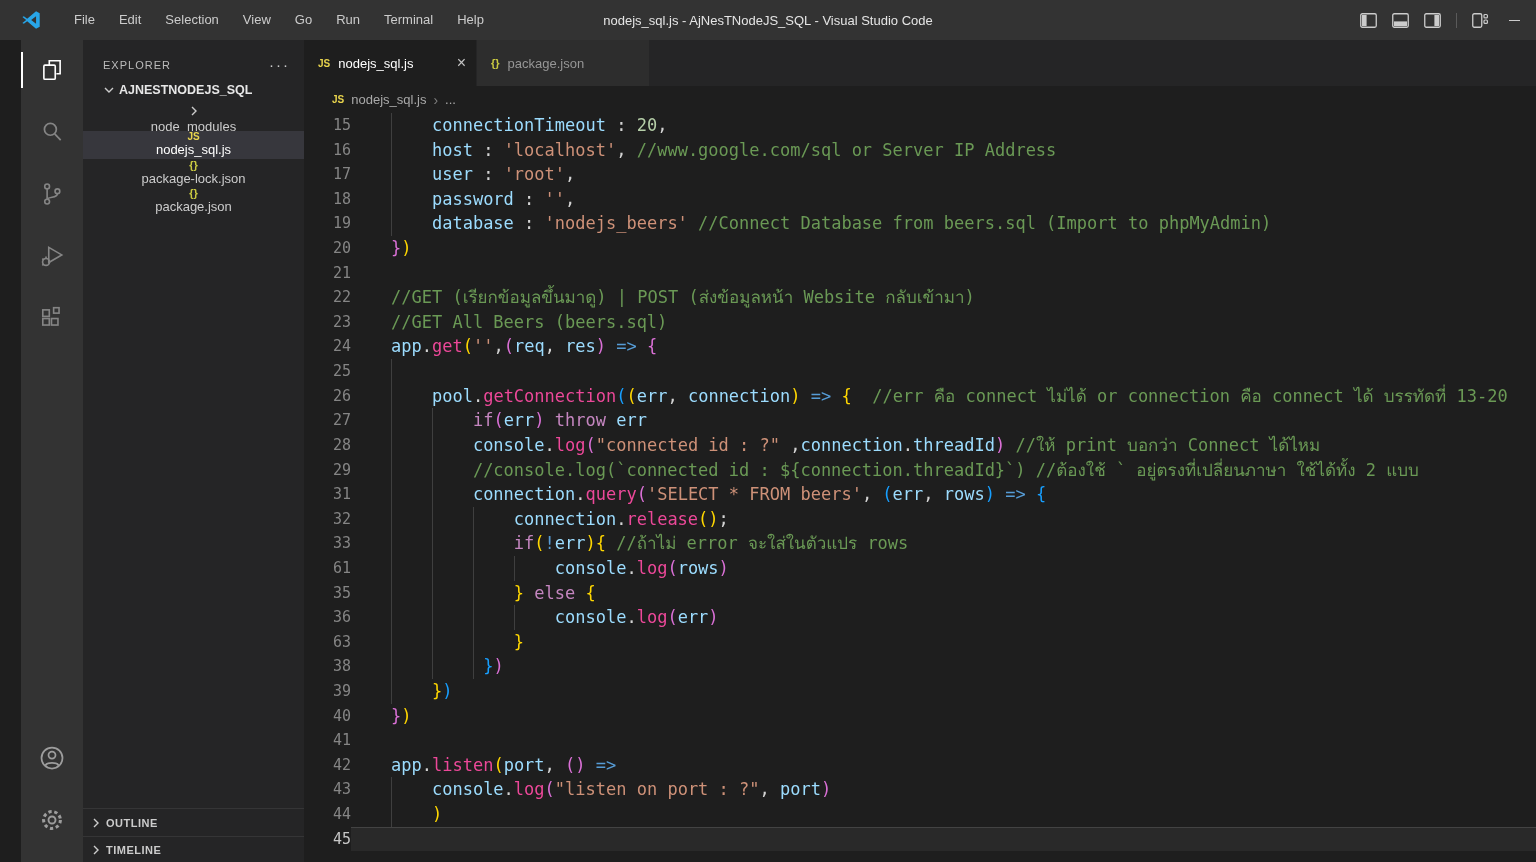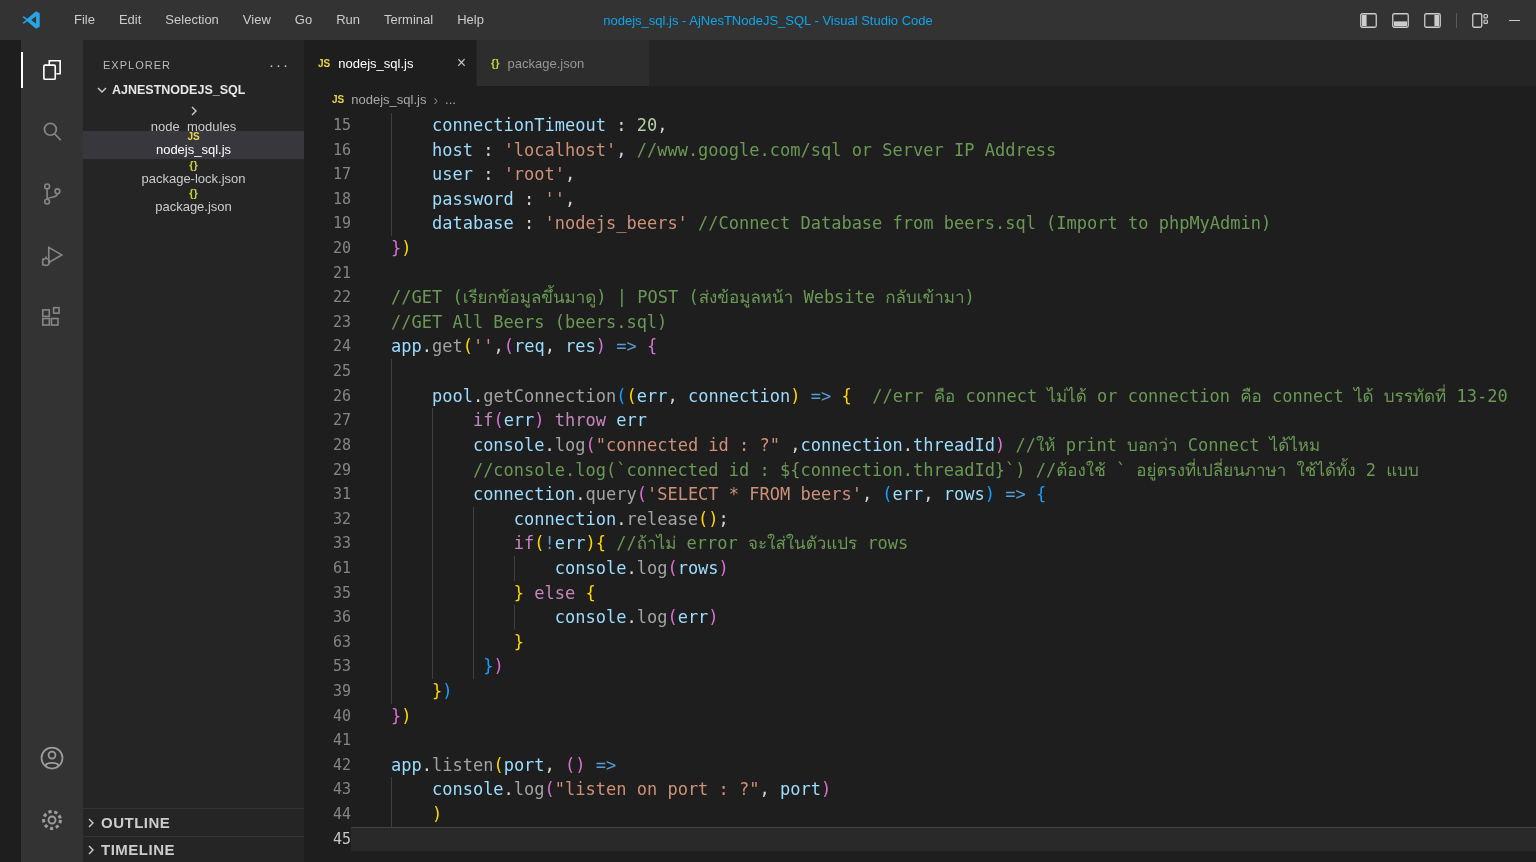--- a/index.html
+++ b/index.html
@@ -4,48 +4,48 @@
 <style>
   * { margin:0; padding:0; box-sizing:border-box; }
   html,body { width:1536px; height:862px; overflow:hidden; }
   body { background:#1e1e1e; font-family:"Liberation Sans", sans-serif; color:#cccccc; }
 
   
   .titlebar { height:40px; background:#333333; display:flex; align-items:center; position:relative; }
   .logo-box { width:62px; display:flex; justify-content:center; align-items:center; flex:none; }
   .menubar { display:flex; z-index:2; }
   .menu-item { padding:0 12px; font-size:13px; line-height:40px; color:#cccccc; cursor:default; }
-  .win-title { position:absolute; left:0; right:0; text-align:center; font-size:13px; color:#0ea5e9; }
+  .win-title { position:absolute; left:0; right:0; text-align:center; font-size:13px; color:#e5e5e5; }
   .tb-controls { margin-left:auto; display:flex; align-items:center; gap:15px; padding-right:16px; z-index:2; }
   .tb-sep { width:1px; height:15px; background:#5a5a5a; }
   .minimize-bar { width:11px; height:1px; background:#cccccc; margin-left:6px; }
 
   
   .content { display:flex; height:822px;margin-left:21px; }
 
   
   .activitybar { width:62px; background:#333333; display:flex; flex-direction:column; justify-content:space-between; padding:6px 0 4px; flex:none; }
   .ab-group { display:flex; flex-direction:column; }
   .ab-item { height:48px; width:62px; display:flex; align-items:center; justify-content:center; margin-bottom:14px; position:relative; }
   .ab-item.active::before { content:""; position:absolute; left:0; top:6px; bottom:6px; width:2px; background:#ffffff; }
 
   
   .sidebar { width:221px; background:#252526; display:flex; flex-direction:column; flex:none; font-size:13px; }
   .sb-header { height:36px; display:flex; align-items:center; padding:14px 14px 0 20px; color:#bbbbbb; font-size:11px; letter-spacing:1px; }
   .sb-actions { margin-left:auto; color:#cccccc; font-size:15px; letter-spacing:2px; line-height:10px; }
-  .sb-root { height:27px; display:flex; align-items:center; gap:2px; padding-left:11px; font-weight:bold; font-size:12.5px; color:#e7e7e7; }
+  .sb-root { height:27px; display:flex; align-items:center; gap:2px; padding-left:18px; font-weight:bold; font-size:12.5px; color:#e7e7e7; }
   .tree-item { height:28px; display:flex; align-items:center; color:#cccccc;flex-direction:column; }
   .tree-item.selected { background:#37373d; color:#ffffff; }
   .tree-indent-a { width:22px; flex:none; }
   .tree-indent-b { width:24px; flex:none; display:flex; justify-content:center; }
   .badge { width:20px; flex:none; text-align:center; }
   .js-badge { color:#e8d44d; font-weight:bold; font-size:10px; }
   .json-badge { color:#cbcb41; font-weight:bold; font-size:11px; }
   .sb-spacer { flex:1; }
-  .sb-section { height:28px; border-top:1px solid #353536; display:flex; align-items:center; font-weight:bold; font-size:15px; color:#cccccc; letter-spacing:0.5px; gap:2px; }
+  .sb-section { height:28px; border-top:1px solid #353536; display:flex; align-items:center; font-weight:bold; font-size:11px; color:#cccccc; letter-spacing:0.5px; padding-left:5px; gap:2px; }
   .sb-section:last-child { height:26px; }
 
   
   .editor { flex:1; min-width:0; display:flex; flex-direction:column; background:#1e1e1e; }
   .tabbar { height:46px; background:#252526; display:flex; flex:none; }
   .tab { width:173px; display:flex; align-items:center; gap:8px; padding:0 10px 0 14px; font-size:13px; border-right:1px solid #252526; }
   .tab.active { background:#1e1e1e; color:#ffffff; }
   .tab.inactive { background:#2d2d2d; color:#969696; }
   .tab .badge { width:auto; }
   .tab-close { margin-left:auto; color:#c5c5c5; font-size:16px; line-height:16px; }
@@ -54,21 +54,21 @@
 
   
   .code { flex:1; overflow:hidden; font-family:"DejaVu Sans Mono", monospace; font-size:17px; }
   .line { display:flex; height:24.62px; line-height:24.62px; }
   .ln { width:47px; flex:none; text-align:right; color:#858585; font-size:15px; }
   .lt { position:relative; flex:1; padding-left:40px; white-space:pre; }
   .guide { position:absolute; top:0; bottom:0; width:1px; background:#3f3f3f; }
   .line.current .ln { color:#c6c6c6; }
   .line.current .lt { background:rgba(255,255,255,0.05); box-shadow:inset 0 1px 0 rgba(255,255,255,0.12); }
 
-  .t-lb{color:#9cdcfe} .t-kw{color:#569cd6} .t-ctrl{color:#c586c0} .t-fn{color:#a3a3a3}
+  .t-lb{color:#9cdcfe} .t-kw{color:#569cd6} .t-ctrl{color:#c586c0} .t-fn{color:#ec4899}
   .t-str{color:#ce9178} .t-cm{color:#6a9955} .t-num{color:#b5cea8} .t-pn{color:#d4d4d4}
   .t-b1{color:#ffd700} .t-b2{color:#da70d6} .t-b3{color:#179fff}
 
   svg { display:block; }
 </style>
 </head>
 <body>
 
 <div class="titlebar">
   <div class="logo-box">
@@ -327,21 +327,21 @@
         </div>
         <div class="line">
           <span class="ln">36</span>
           <span class="lt"><i class="guide" style="left: calc(0ch + 40px);"></i><i class="guide" style="left: calc(4ch + 40px);"></i><i class="guide" style="left: calc(8ch + 40px);"></i><i class="guide" style="left: calc(12ch + 40px);"></i><span class="t-pn">                </span><span class="t-lb">console</span><span class="t-pn">.</span><span class="t-fn">log</span><span class="t-b2">(</span><span class="t-lb">err</span><span class="t-b2">)</span></span>
         </div>
         <div class="line">
           <span class="ln">63</span>
           <span class="lt"><i class="guide" style="left: calc(0ch + 40px);"></i><i class="guide" style="left: calc(4ch + 40px);"></i><i class="guide" style="left: calc(8ch + 40px);"></i><span class="t-pn">            </span><span class="t-b1">}</span></span>
         </div>
         <div class="line">
-          <span class="ln">53</span>
+          <span class="ln">38</span>
           <span class="lt"><i class="guide" style="left: calc(0ch + 40px);"></i><i class="guide" style="left: calc(4ch + 40px);"></i><i class="guide" style="left: calc(8ch + 40px);"></i><span class="t-pn">         </span><span class="t-b3">}</span><span class="t-b2">)</span></span>
         </div>
         <div class="line">
           <span class="ln">39</span>
           <span class="lt"><i class="guide" style="left: calc(0ch + 40px);"></i><span class="t-pn">    </span><span class="t-b1">}</span><span class="t-b3">)</span></span>
         </div>
         <div class="line">
           <span class="ln">40</span>
           <span class="lt"><span class="t-b2">}</span><span class="t-b1">)</span></span>
         </div>

